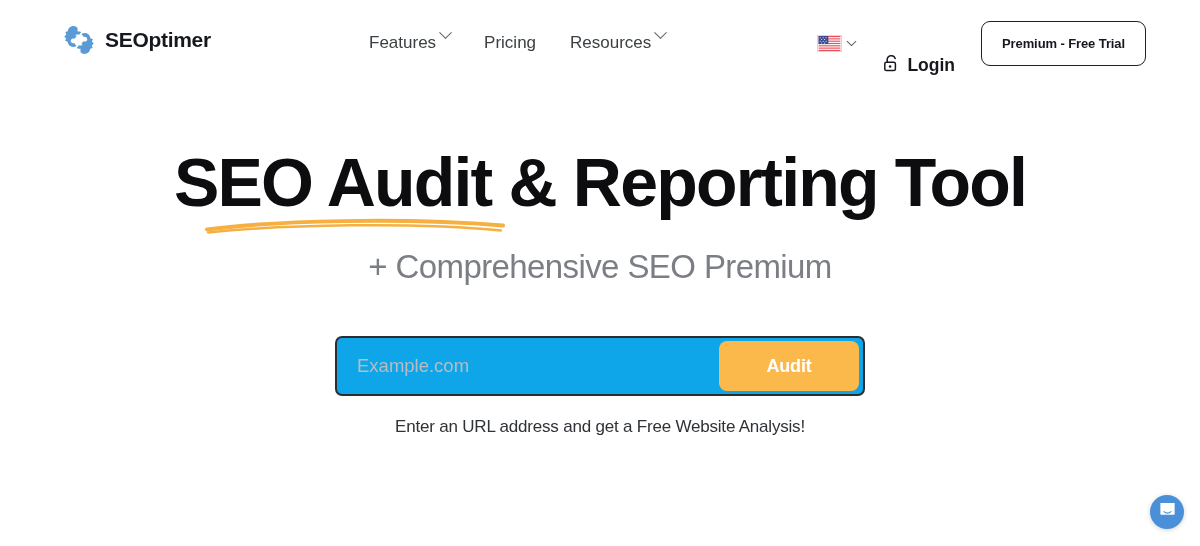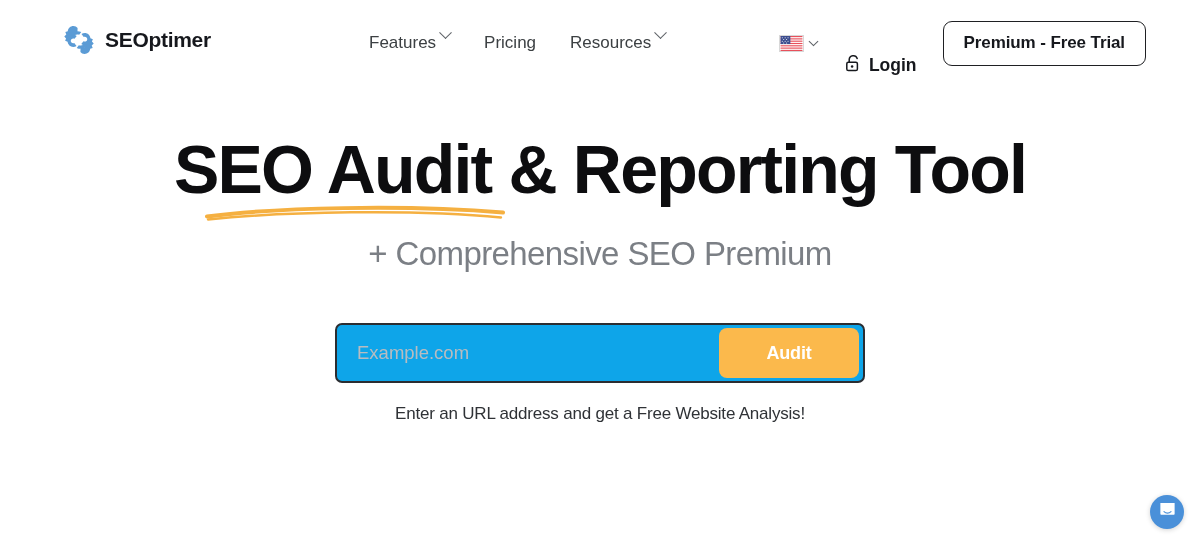--- a/index.html
+++ b/index.html
@@ -113,39 +113,39 @@
   }
 
   .premium-btn {
     border: 1.5px solid #1f2023;
     border-radius: 9px;
     height: 45px;
     padding: 0 20px;
     display: flex;
     align-items: center;
     justify-content: center;
-    font-size: 17px;
+    font-size: 13px;
     font-weight: bold;
     color: #16181d;
     background: #ffffff;
     cursor: pointer;
     white-space: nowrap;
     letter-spacing: -0.1px;
   }
 
   
   .hero {
     width: 1200px;
     text-align: center;
     position: relative;
   }
 
   .headline-block {
     position: relative;
-    margin-top: 44px;
+    margin-top: 57px;
     height: 88px;
   }
   .headline {
     font-size: 68px;
     font-weight: bold;
     color: #0d0d0f;
     letter-spacing: -1.8px;
     line-height: 78px;
     white-space: nowrap;
   }

